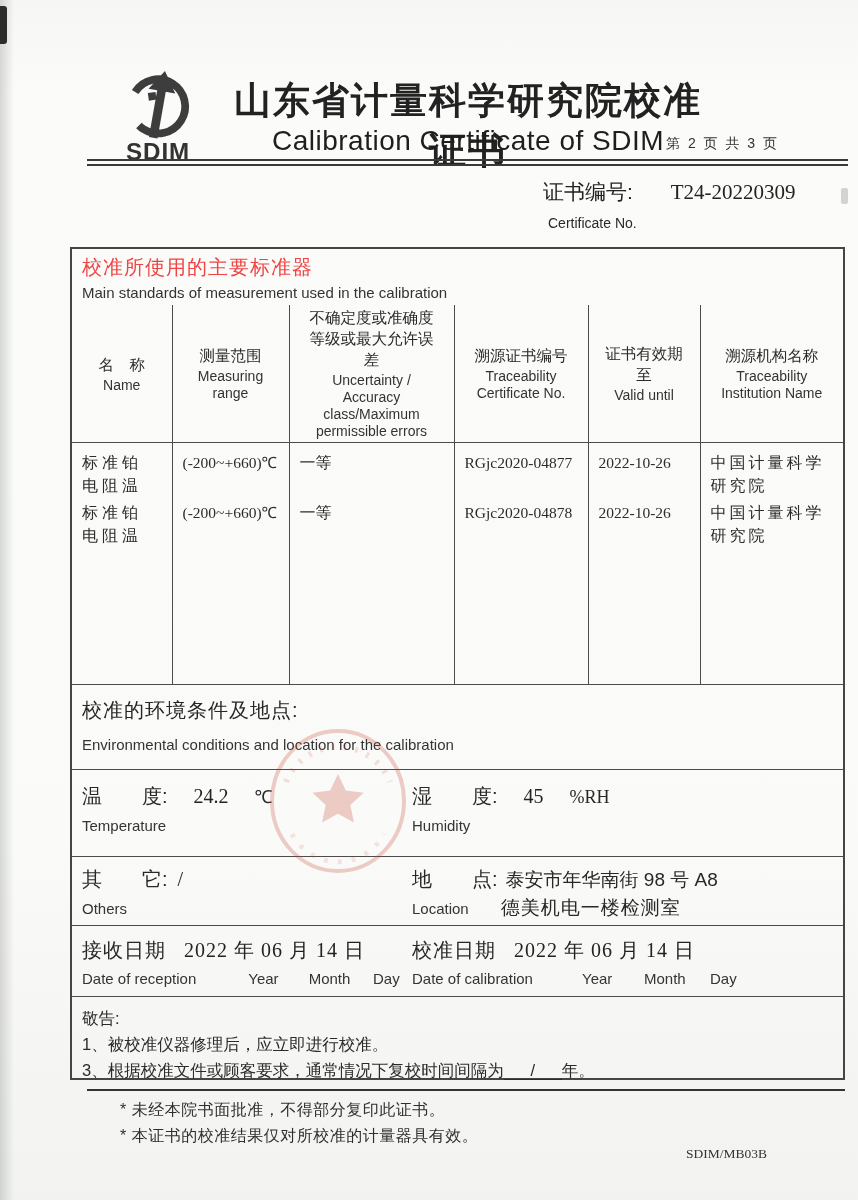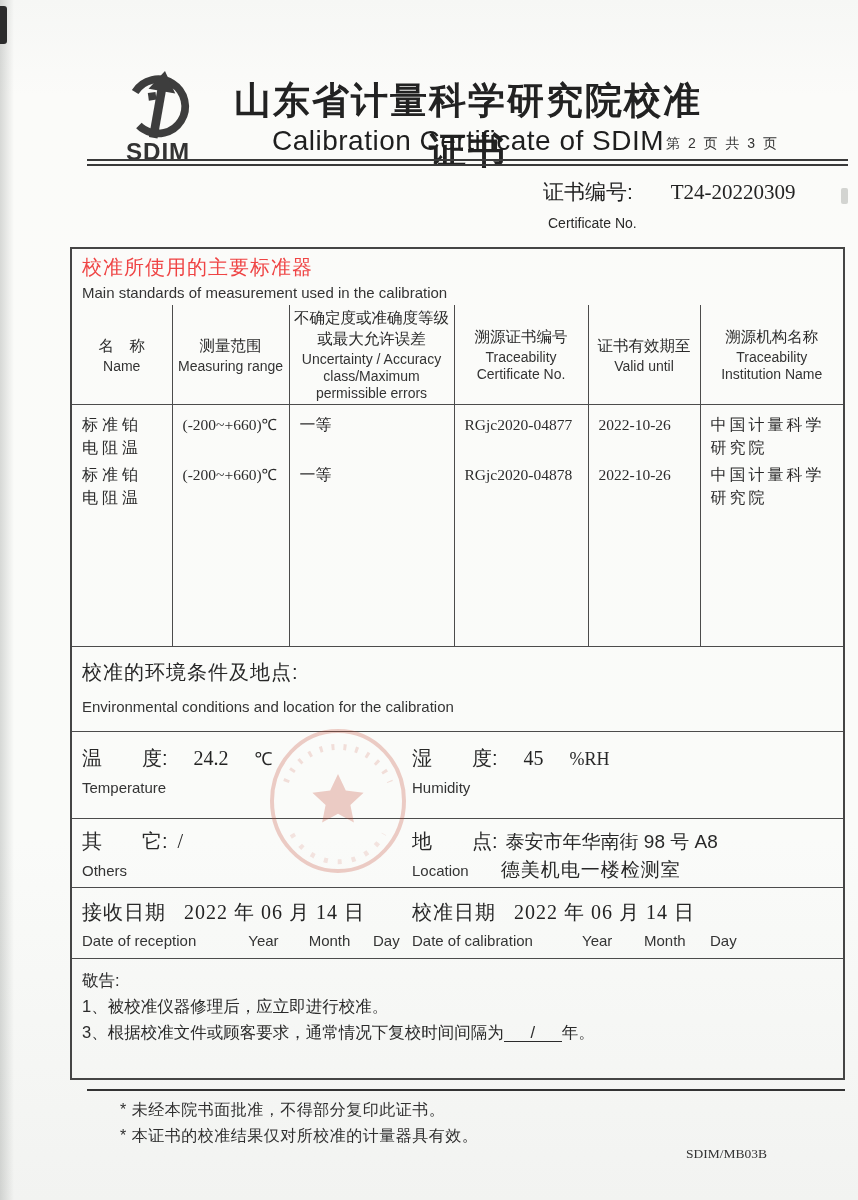--- a/index.html
+++ b/index.html
@@ -33,21 +33,21 @@
   
   .main-box{position:absolute;left:70px;top:247px;width:775px;height:833px;
     border:2px solid #454545;box-sizing:border-box;background:transparent;}
   .sec{box-sizing:border-box;}
   .std-title{height:56px;padding:5px 10px 0 10px;}
   .std-title .zh{font-size:20px;color:#ef4444;letter-spacing:1px;}
   .std-title .en{font-size:15px;color:#343434;margin-top:3px;}
 
   table.std{border-collapse:collapse;width:771px;table-layout:fixed;}
   table.std th,table.std td{border:1px solid #4c4c4c;box-sizing:border-box;
-    font-weight:normal;vertical-align:middle;padding:2px 4px;}
+    font-weight:normal;vertical-align:middle;padding:2px 13px;}
   table.std th{height:97px;text-align:center;}
   table.std th .zh{font-size:15.5px;color:#2b2b2b;line-height:21px;}
   table.std th .en{font-size:14px;color:#333;line-height:17px;margin-top:2px;}
   table.std td{vertical-align:top;height:241px;padding:4px;}
   table.std .entry{height:50px;padding:4px 6px 0 6px;box-sizing:border-box;
     font-size:16px;line-height:23px;color:#2b2b2b;overflow:hidden;}
   td.c-name .entry{letter-spacing:4px;}
   td.c-inst .entry{letter-spacing:3px;}
   td.c-range .entry,td.c-cert .entry,td.c-valid .entry{font-family:"Liberation Serif",serif;font-size:15.5px;}
   table.std td, table.std th{border-top-width:1px;}

